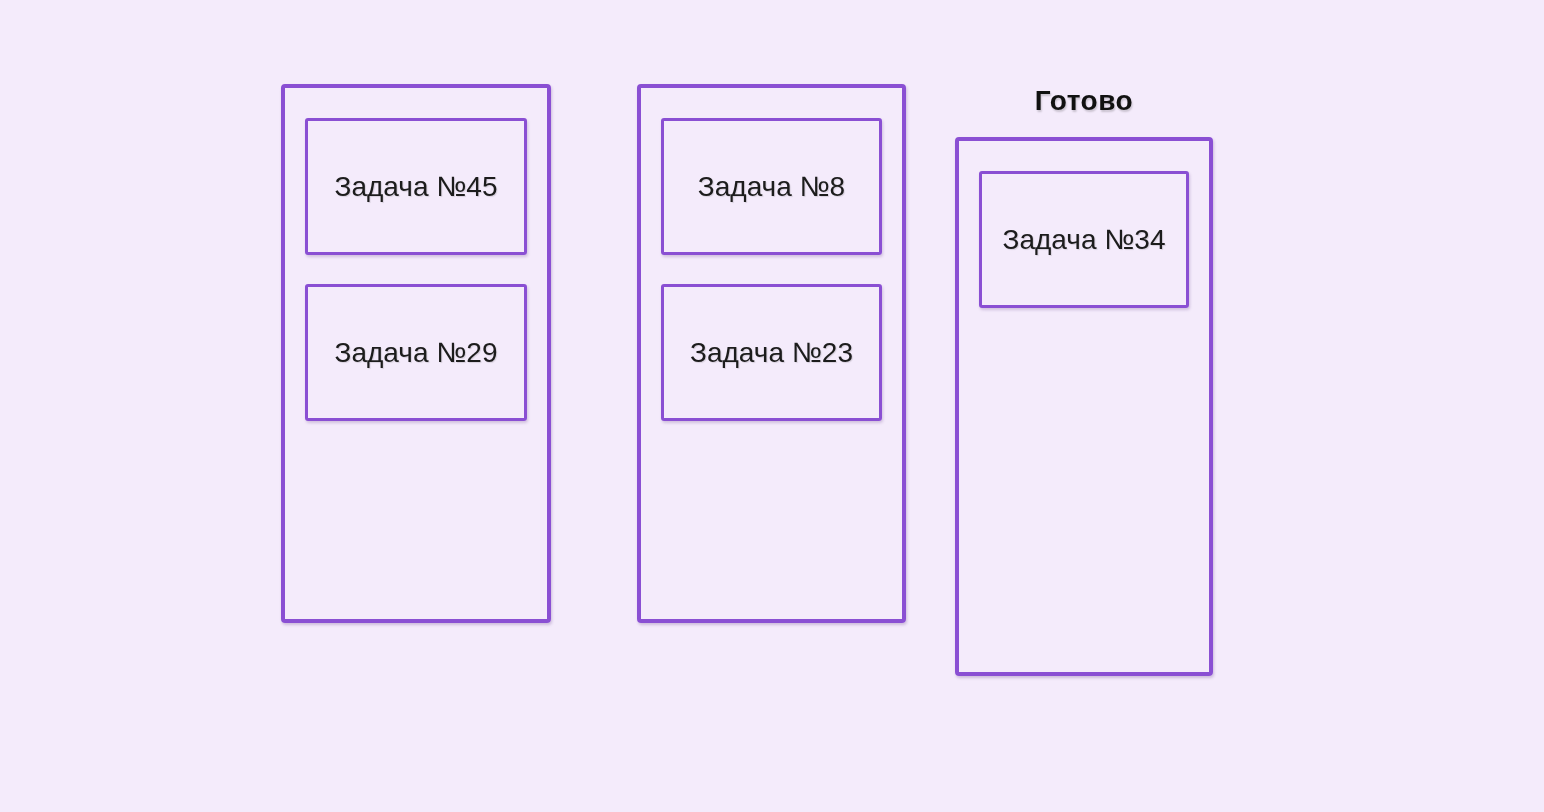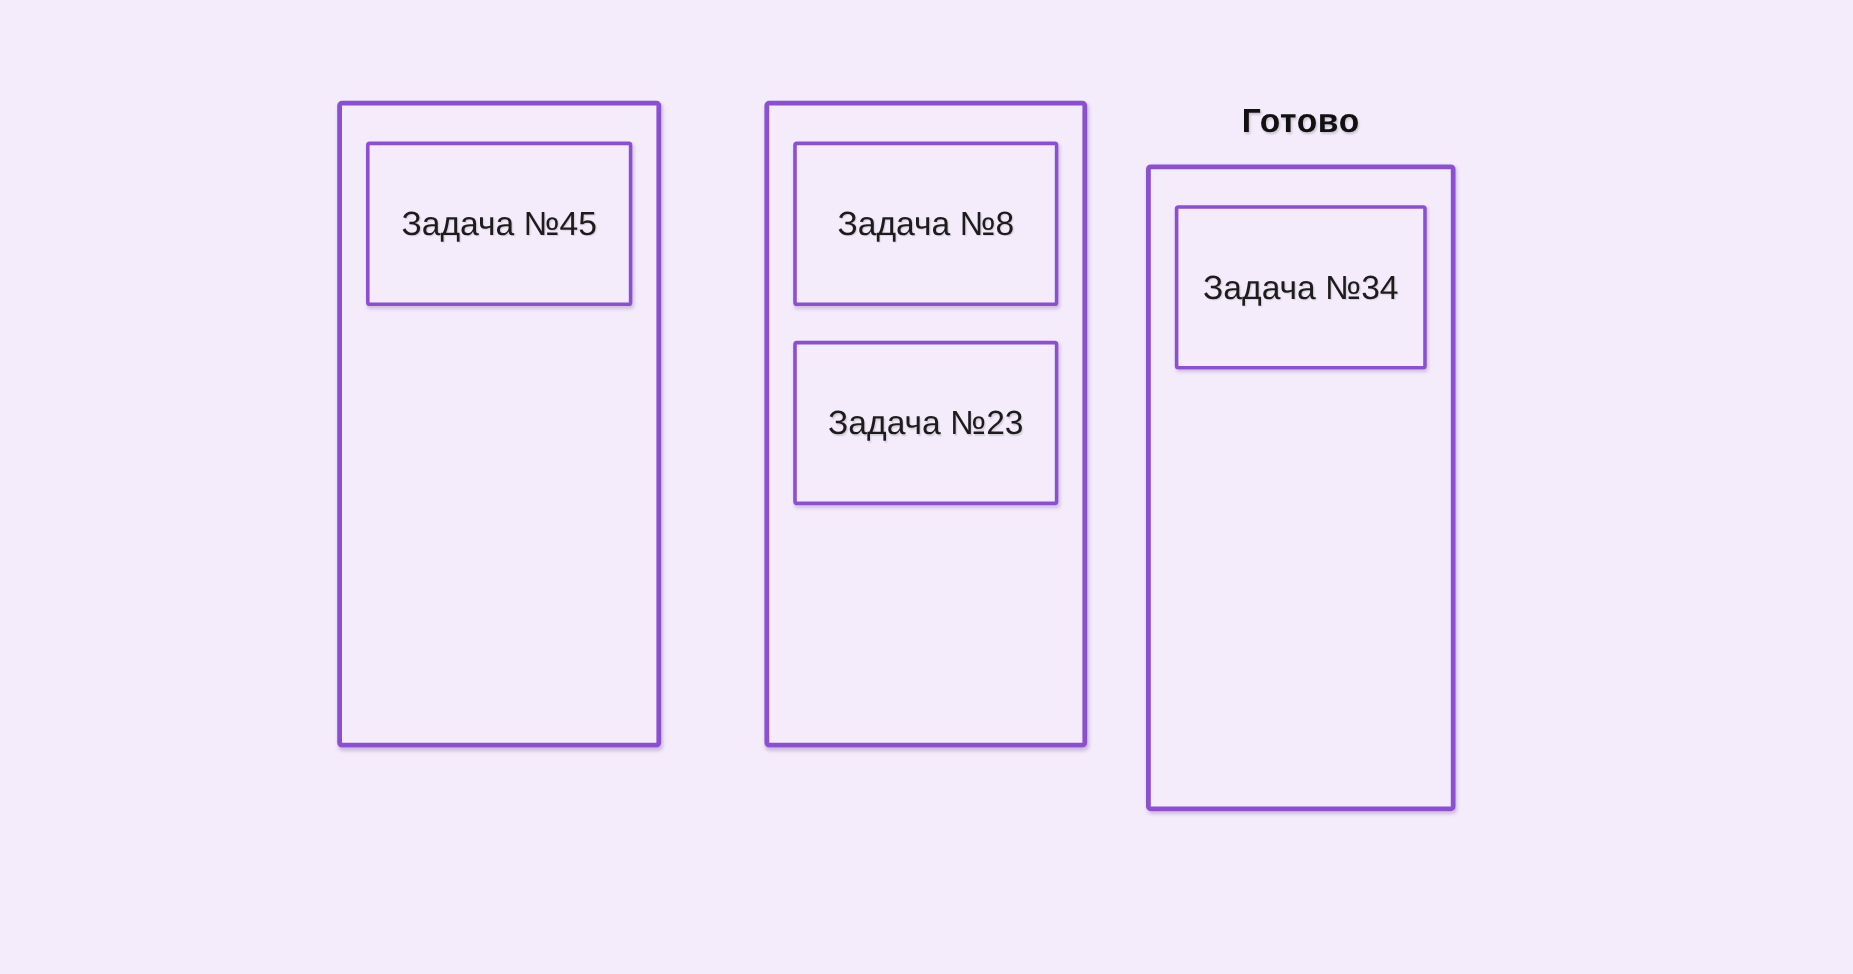--- a/index.html
+++ b/index.html
@@ -72,20 +72,23 @@
 </head>
 <body>
 
 <div class="board">
 
   <section class="column-wrap c0">
     <div class="column-box">
       <div class="card">
         <span class="card-label">Задача №45</span>
       </div>
+      <div class="card">
+        <span class="card-label">Задача №29</span>
+      </div>
     </div>
   </section>
 
   <section class="column-wrap c1">
     <div class="column-box">
       <div class="card">
         <span class="card-label">Задача №8</span>
       </div>
       <div class="card">
         <span class="card-label">Задача №23</span>

